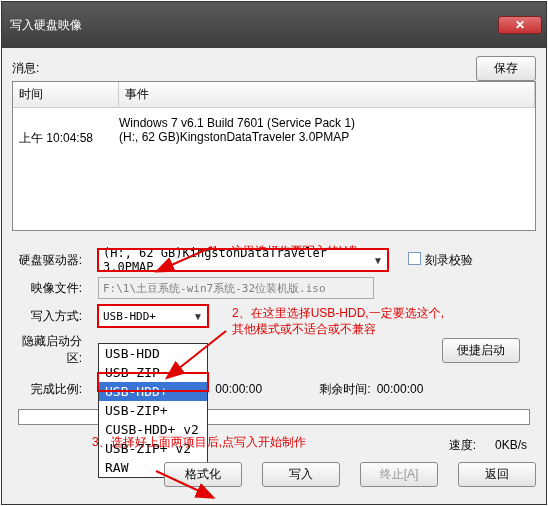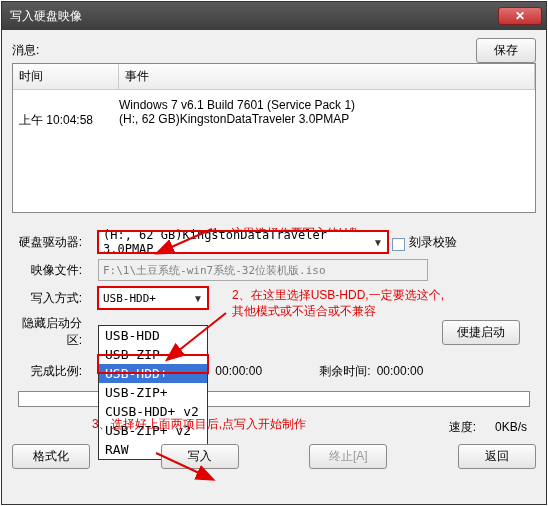--- a/index.html
+++ b/index.html
@@ -1,18 +1,18 @@
 <!DOCTYPE html>
 <html><head>
 <meta charset="utf-8">
 <style>
 *{box-sizing:border-box;margin:0;padding:0;font-family:"Microsoft YaHei","SimSun",sans-serif;font-size:12px}
 body{background:#fff;width:548px;height:506px;overflow:hidden}
 .window{border:1px solid #333;background:#f0f0f0;width:546px;height:504px;margin:1px}
-.titlebar{height:28px;background:linear-gradient(#5a5a5a,#3d3d3d);display:flex;align-items:center;padding:0 4px;color:#fff}
+.titlebar{height:46px;background:linear-gradient(#5a5a5a,#3d3d3d);display:flex;align-items:center;padding:0 4px;color:#fff}
 .titlebar .title{flex:1;padding-left:4px}
 .close-btn{width:44px;height:18px;background:linear-gradient(#e07070,#c83030);border:1px solid #7a2020;border-radius:3px;display:flex;align-items:center;justify-content:center;color:#fff;font-weight:bold}
 .body{padding:8px 10px}
 .toprow{display:flex;align-items:center;}
 .toprow .msg{flex:1}
 .btn{background:linear-gradient(#fdfdfd,#e4e4e4);border:1px solid #8a8a8a;border-radius:3px;padding:3px 14px;min-width:60px;text-align:center}
 .logbox{border:1px solid #888;background:#fff;height:150px;margin-bottom:16px}
 .loghead{display:flex;border-bottom:1px solid #ccc;background:linear-gradient(#fdfdfd,#ececec)}
 .loghead .col{padding:4px 6px;border-right:1px solid #ccc}
 .col-time{width:106px}
@@ -20,31 +20,31 @@
 .logbody{padding:8px 6px;font-family:"SimSun",monospace}
 .logrow{display:flex}
 .logrow .t{width:100px}
 .logrow .e{flex:1}
 .form{margin-top:10px}
 .row{display:flex;align-items:center;margin:6px 0;min-height:22px}
 .lbl{width:86px;text-align:right;padding-right:16px}
 .select,.input{border:1px solid #7a9ac0;background:#fff;height:22px;padding:0 4px;display:flex;align-items:center;justify-content:space-between}
 .sel-drive{width:290px}
 .sel-mode{width:110px}
-.input-img{width:330px;color:#808080;background:#f0f0f0;border:1px solid #aaa}
+.input-img{width:276px;color:#808080;background:#f0f0f0;border:1px solid #aaa}
 .chev{font-size:10px;color:#333}
-.checkbox{display:flex;align-items:flex-end;margin-left:4px}
+.checkbox{display:flex;align-items:flex-start;margin-left:20px}
 .checkbox .box{width:13px;height:13px;border:1px solid #7a9ac0;background:#fff;margin-right:4px}
 .redbox{border:2px solid #e00000;position:absolute}
 .ann{color:#e00000;font-family:"SimSun",sans-serif;position:absolute}
 .dropdown{position:absolute;border:1px solid #333;background:#fff;width:110px}
 .dropdown .opt{padding:2px 6px;font-family:"SimSun",monospace;font-size:13px}
 .dropdown .opt.sel{background:#3a75d6;color:#fff}
 .prog{flex:1;height:16px;border:1px solid #888;background:#fff;margin:0 6px}
-.bottombar{display:flex;justify-content:space-between;gap:34px;margin-top:2px}
+.bottombar{display:flex;justify-content:flex-end;gap:20px;margin-top:2px}
 .bottombar .btn{min-width:78px}
 .btn.disabled{color:#9a9a9a}
 svg.arrow{position:absolute;pointer-events:none}
 </style>
 </head>
 <body>
 
 <div class="window">
   <div class="titlebar">
     <span class="title">写入硬盘映像</span>

